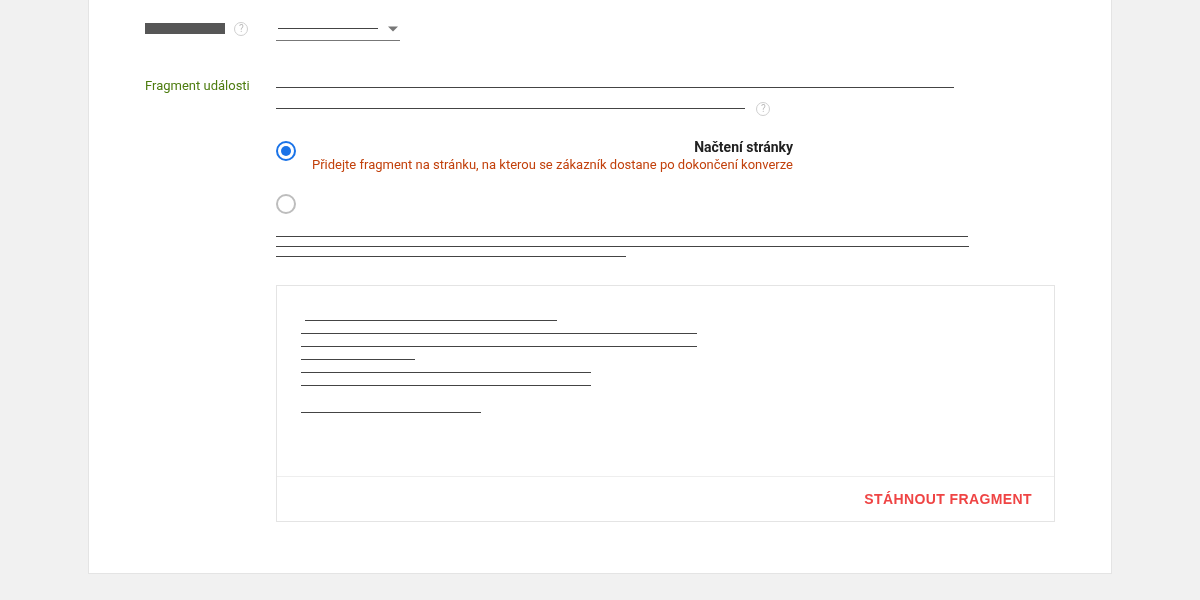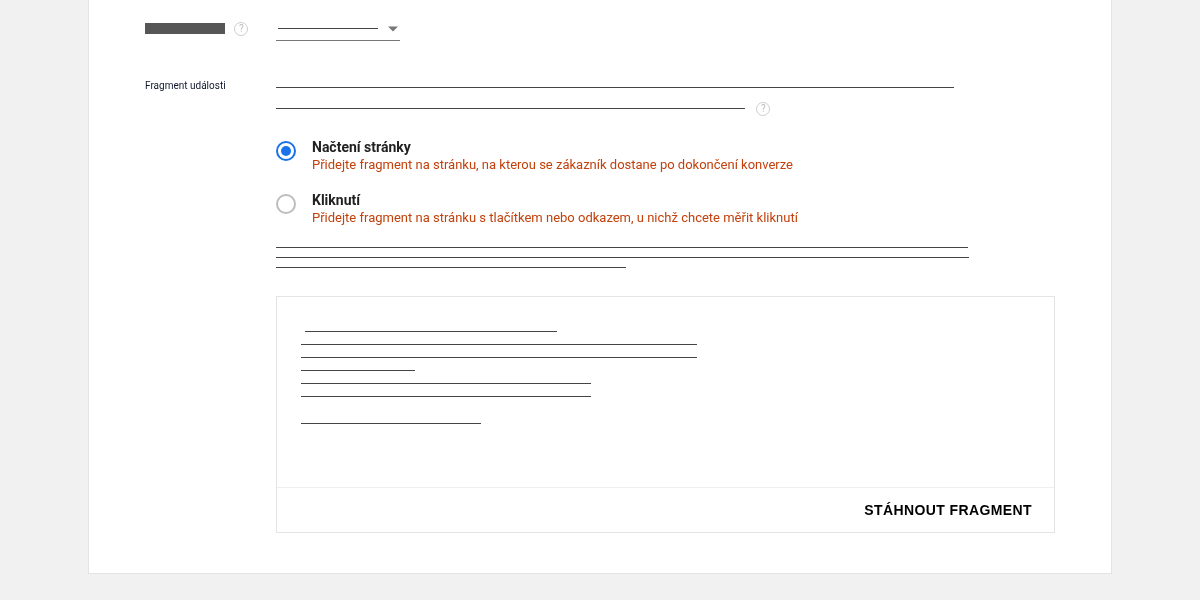--- a/index.html
+++ b/index.html
@@ -82,36 +82,36 @@
     top: 50%;
     transform: translateY(-50%);
     width: 0; height: 0;
     border-left: 5px solid transparent;
     border-right: 5px solid transparent;
     border-top: 5px solid #777;
   }
 
   
   .label-text {
-    font-size: 10px;
-    color: #0f172a;
+    font-size: 13px;
+    color: #4d7c0f;
     line-height: 18px;
     padding-top: 2px;
   }
 
   .intro-lines { margin-bottom: 18px; }
   .line-long {
     height: 1px;
     background: #444;
     margin: 10px 0;
   }
   .intro-lines .l1 { width: 678px; }
   .intro-lines .l2 { width: 469px; display: inline-block; vertical-align: middle; }
 
-  .radio-block { margin-bottom: 16px; }
+  .radio-block { margin-bottom: 16px; text-align: right; }
   .radio-row { display: flex; align-items: flex-start; padding: 2px 0; cursor: pointer; }
   .radio {
     flex: 0 0 20px;
     width: 20px; height: 20px;
     border: 2px solid #bdbdbd;
     border-radius: 50%;
     margin-right: 16px;
     margin-top: 2px;
     position: relative;
   }
@@ -147,21 +147,21 @@
   .code-body .cl.w5 { width: 290px; }
   .code-body .cl.w6 { width: 290px; }
   .code-body .cl.w7 { width: 180px; margin-top: 26px; }
   .code-footer {
     border-top: 1px solid #eee;
     margin: 16px -24px -14px -24px;
     padding: 14px 22px;
     text-align: right;
   }
   .dl-link {
-    color: #000000;
+    color: #ef4444;
     font-weight: 700;
     font-size: 14px;
     letter-spacing: 0.4px;
     cursor: pointer;
     background: none;
     border: none;
     text-transform: uppercase;
   }
 </style>
 </head>
@@ -203,24 +203,20 @@
             <div class="radio-text">
               <div class="title">Načtení stránky</div>
               <div class="desc">Přidejte fragment na stránku, na kterou se zákazník dostane po dokončení konverze</div>
             </div>
           </div>
         </div>
 
         <div class="radio-block">
           <div class="radio-row">
             <div class="radio"></div>
-            <div class="radio-text">
-              <div class="title">Kliknutí</div>
-              <div class="desc">Přidejte fragment na stránku s tlačítkem nebo odkazem, u nichž chcete měřit kliknutí</div>
-            </div>
           </div>
         </div>
 
         <div class="post-lines">
           <div class="pl pl1"></div>
           <div class="pl pl2"></div>
           <div class="pl pl3"></div>
         </div>
 
         <div class="code-box">

